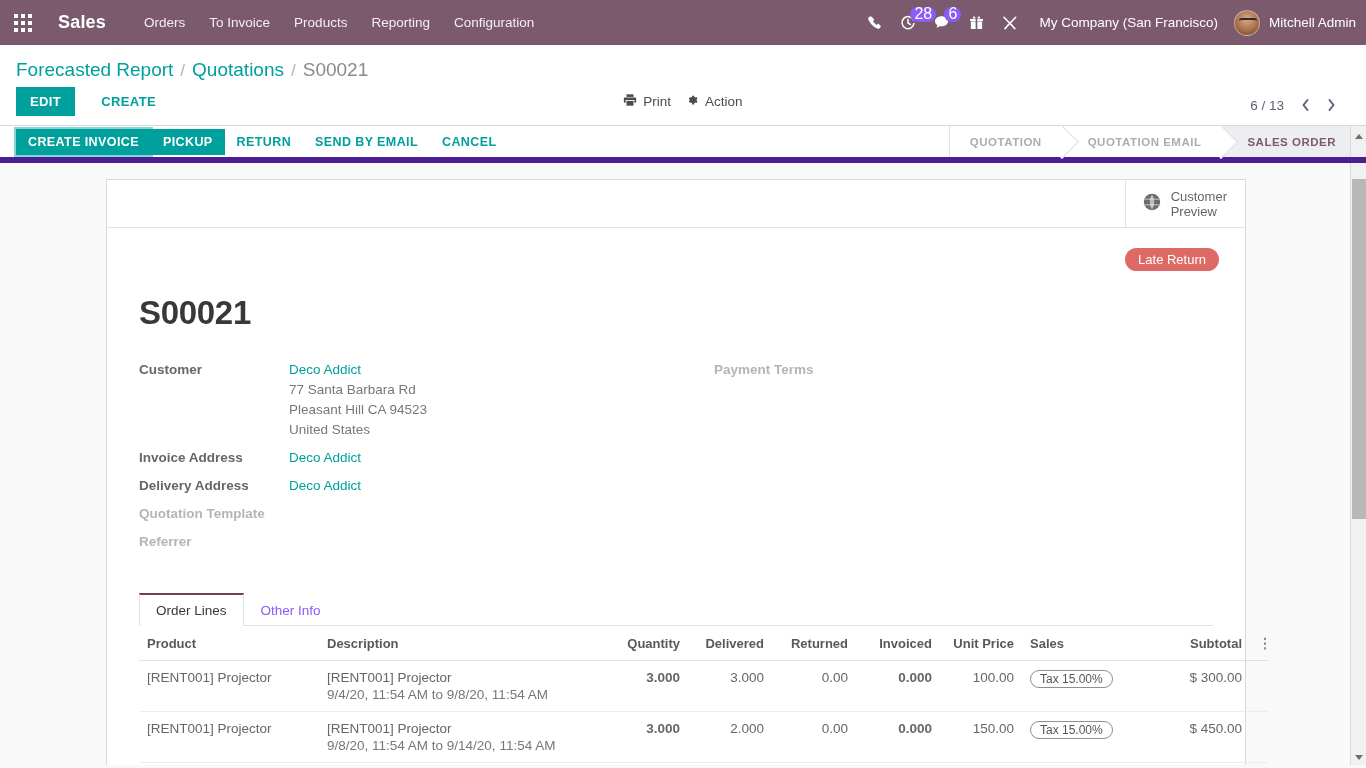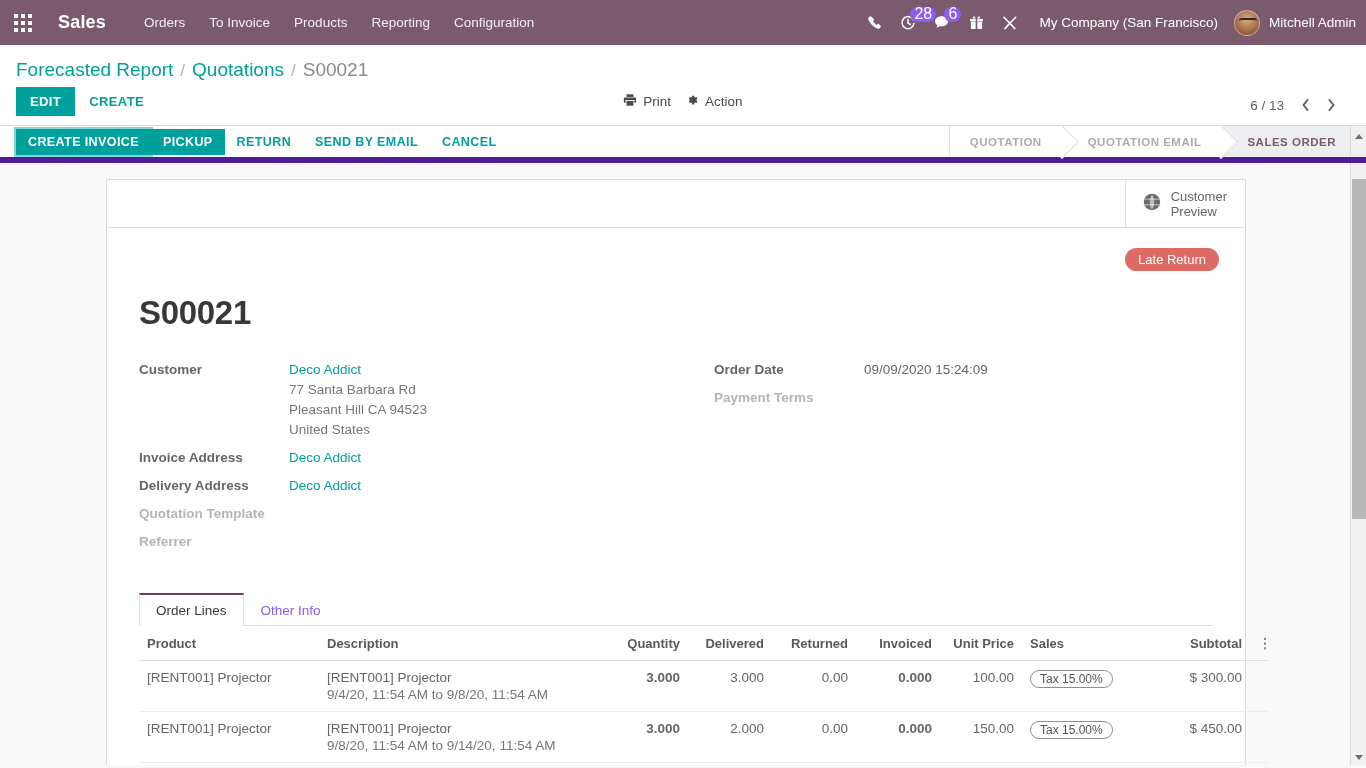--- a/index.html
+++ b/index.html
@@ -79,21 +79,21 @@
     padding: 2px 0 10px 16px; position: relative; height: 40px;
   }
   .btn-primary {
     background: #00a09d; color: #fff; border: none;
     font-size: 13px; font-weight: bold; letter-spacing: .4px;
     padding: 7px 14px; cursor: pointer; font-family: inherit;
   }
   .btn-link-teal {
     background: none; border: none; color: #00a09d;
     font-size: 13px; font-weight: bold; letter-spacing: .4px;
-    padding: 7px 14px; cursor: pointer; font-family: inherit;
+    padding: 7px 14px; cursor: pointer; font-family: inherit; margin-left: 12px;
   }
   .cp-center {
     position: absolute; left: 0; right: 0;
     display: flex; justify-content: center; align-items: center; gap: 14px;
     pointer-events: none;
     text-align: right;
   }
   .cp-center > * { pointer-events: auto; }
   .cp-action {
     display: flex; align-items: center; gap: 6px;
@@ -467,24 +467,20 @@
               <div class="flabel muted">Quotation Template</div>
               <div class="fval"></div>
             </div>
             <div class="frow">
               <div class="flabel muted">Referrer</div>
               <div class="fval"></div>
             </div>
           </div>
 
           <div class="fg right">
-            <div class="frow">
-              <div class="flabel">Order Date</div>
-              <div class="fval">09/09/2020 15:24:09</div>
-            </div>
             <div class="frow">
               <div class="flabel muted">Payment Terms</div>
               <div class="fval"></div>
             </div>
           </div>
         </div>
 
         <div class="notebook">
           <div class="tabs">
             <div class="tab active">Order Lines</div>

